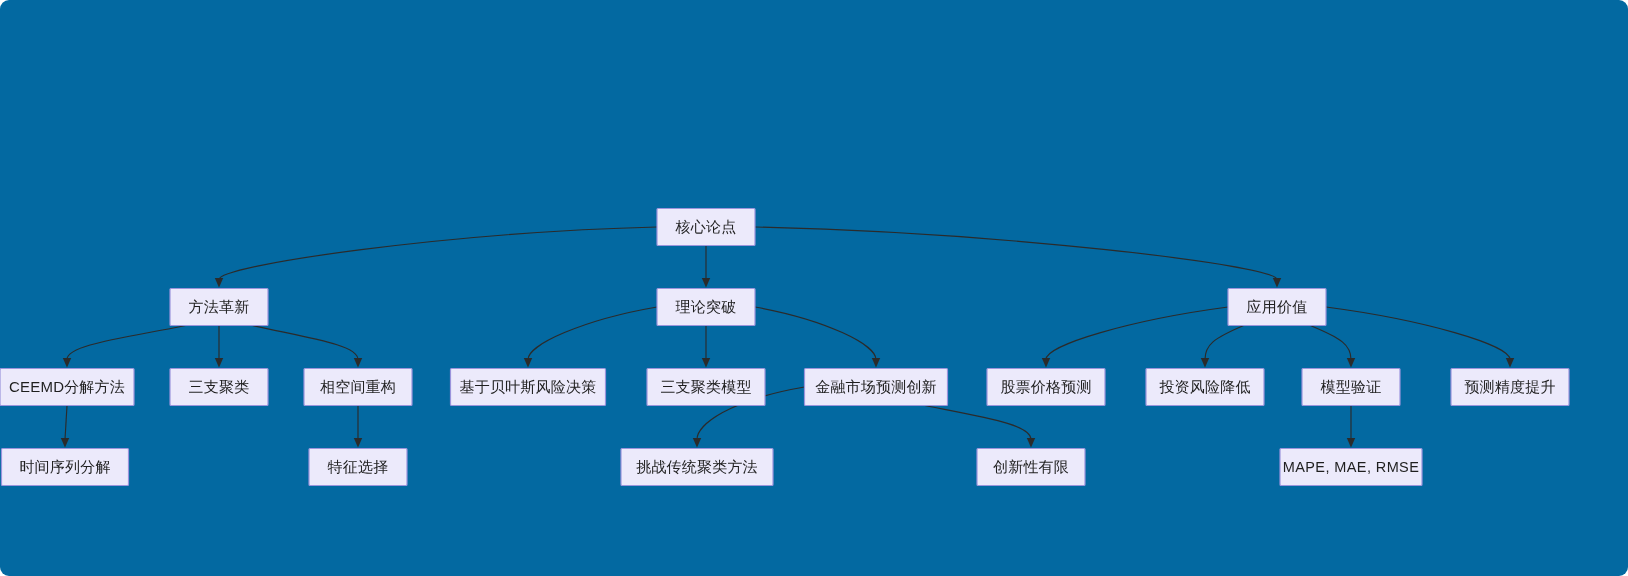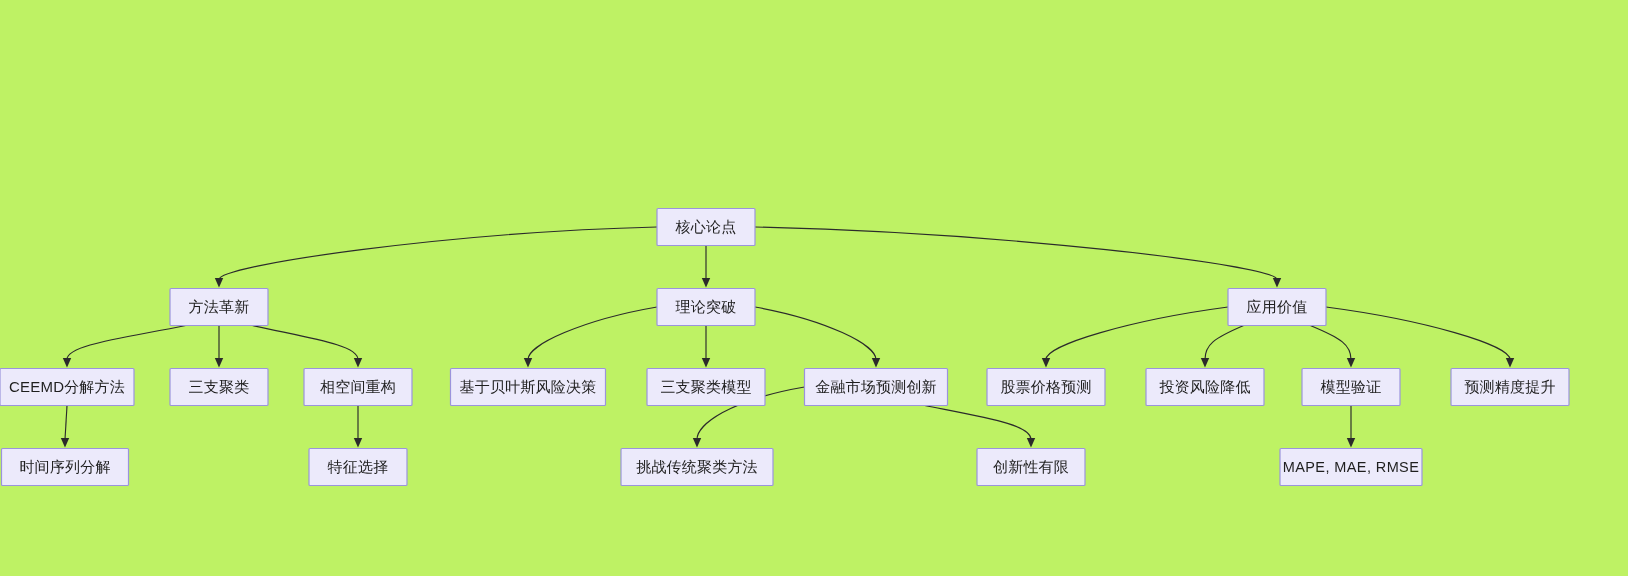--- a/index.html
+++ b/index.html
@@ -10,21 +10,22 @@
   body {
     width: 1628px;
     height: 576px;
     overflow: hidden;
     font-family: "Liberation Sans", "DejaVu Sans", sans-serif;
   }
   #diagram-root {
     position: relative;
     width: 1628px;
     height: 576px;
-    background: #bef264;
+    background: #0369a1;
+    border-radius: 9px;
   }
   svg#graph {
     position: absolute;
     left: 0;
     top: 0;
     width: 1628px;
     height: 576px;
     display: block;
   }
   .node-rect {

